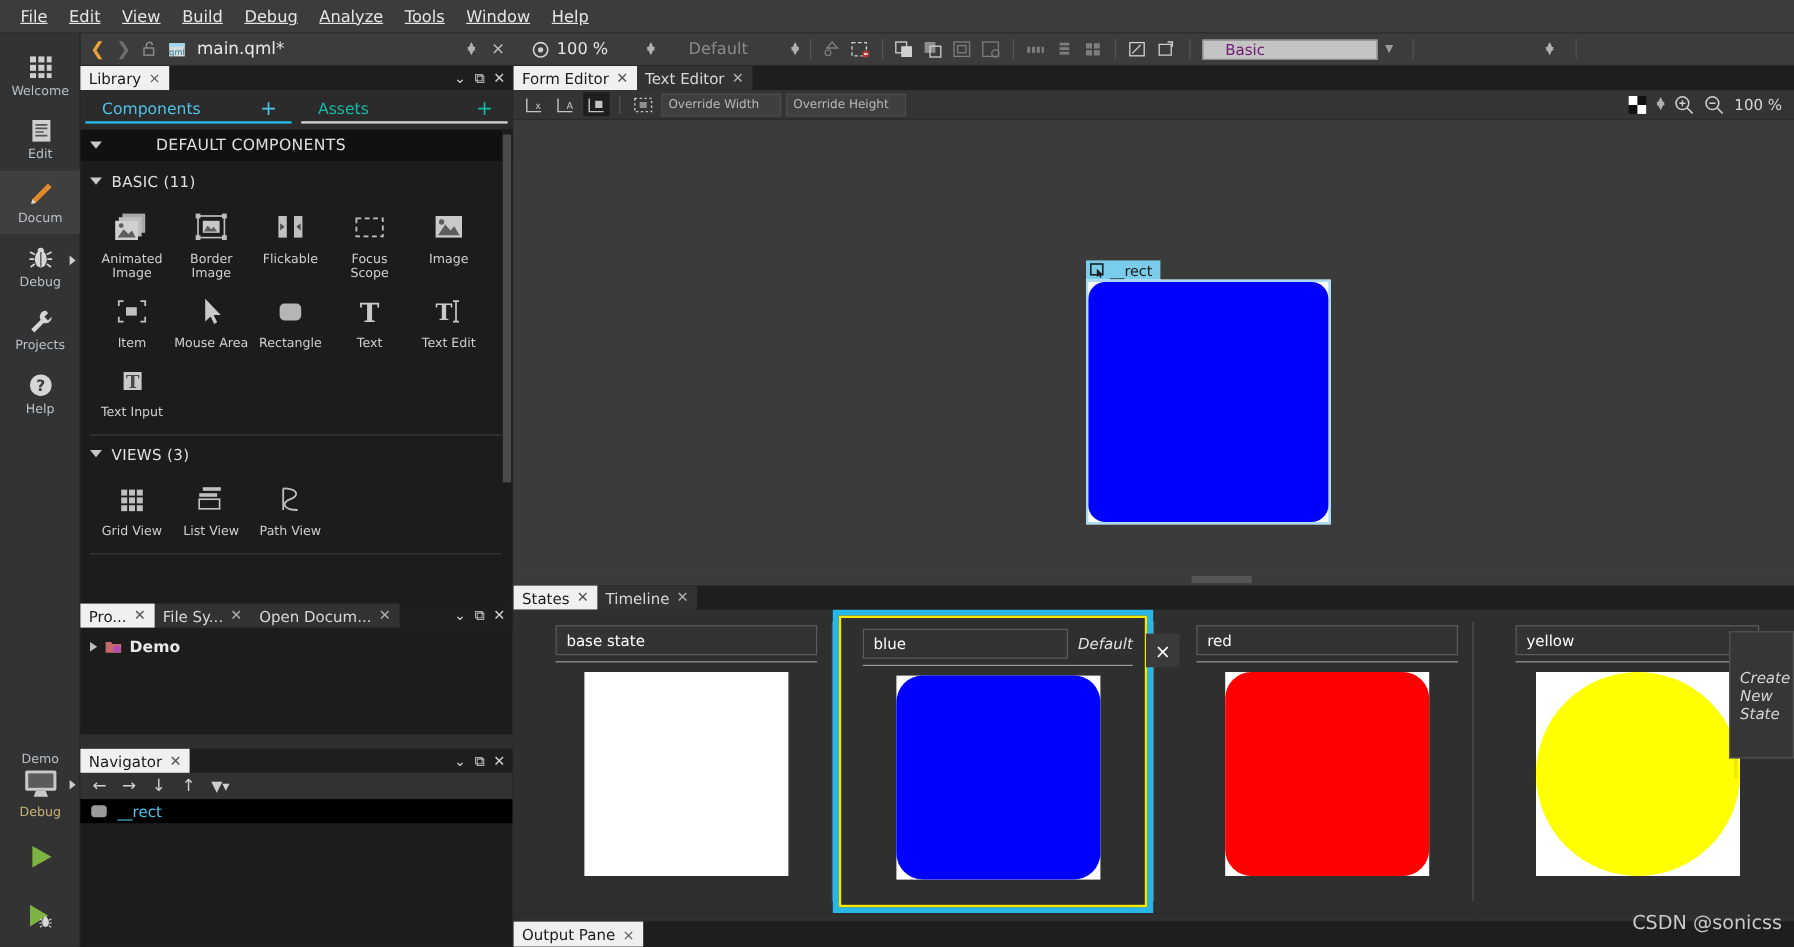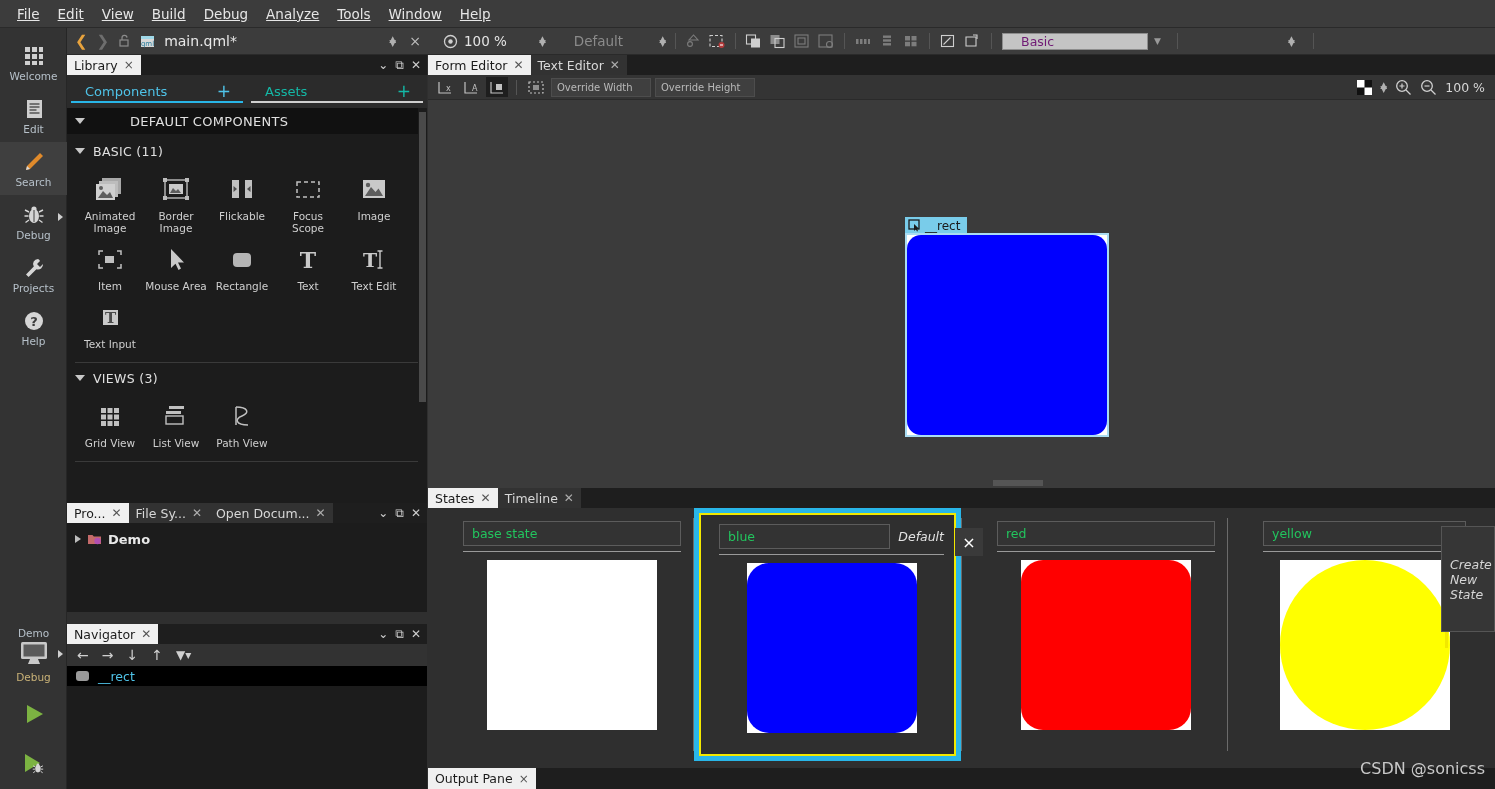--- a/index.html
+++ b/index.html
@@ -184,21 +184,21 @@
   .states-body { flex: 1; position: relative; display: flex; overflow: hidden; }
   .state-card {
     position: relative; width: 198px; flex: 0 0 198px; background: #2f2f2f;
     padding: 10px 12px 0 12px;
   }
   .state-card.selected { background: #29b6e8; padding: 5px; }
   .state-inner { background: #2f2f2f; border: 2px solid #f2e800; height: 100%; padding: 6px 10px 0 18px; }
   .state-head { display: flex; align-items: center; gap: 8px; height: 30px; }
   .state-name {
     flex: 1; height: 25px; background: #333; border: 1px solid #5c5c5c;
-    color: #22c55e; font-size: 12.5px; display: flex; align-items: center;
+    color: #ffffff; font-size: 12.5px; display: flex; align-items: center;
     padding-left: 8px;
   }
   .state-default { font-style: italic; font-size: 12.5px; color: #e2e2e2; white-space: nowrap; }
   .state-sep { height: 1px; background: #9a9a9a; margin: 3px 0 0 0; }
   .state-thumbwrap {
     height: 185px; display: flex; align-items: center; justify-content: center;
   }
   .thumb { width: 170px; height: 170px; }
   .state-divider { width: 1px; background: #6b6b6b; margin: 10px 0; flex: 0 0 1px; }
   .close-btn {
@@ -383,21 +383,21 @@
       </span>
       <span>Edit</span>
     </div>
     <div class="mode active">
       <span class="glyph">
         <svg width="24" height="24" viewBox="0 0 24 24">
           <path d="M18 3 L21 6 L8 19 L4 20 L5 16 Z" fill="#e08a2b"></path>
           <path d="M5 16 L8 19 L4 20 Z" fill="#d8d8d8"></path>
         </svg>
       </span>
-      <span>Search</span>
+      <span>Docum</span>
     </div>
     <div class="mode">
       <span class="glyph">
         <svg width="24" height="24" viewBox="0 0 24 24">
           <ellipse cx="12" cy="13" rx="5" ry="7" fill="#d6d6d6"></ellipse>
           <circle cx="12" cy="6" r="2.6" fill="#d6d6d6"></circle>
           <g stroke="#d6d6d6" stroke-width="1.4">
             <path d="M7 9 L3 7M17 9 L21 7M6.5 13 H2.5M17.5 13 H21.5M7 17 L3.5 19.5M17 17 L20.5 19.5"></path>
           </g>
           <path d="M12 7 V19" stroke="#5a5a5a" stroke-width="1.2"></path>

